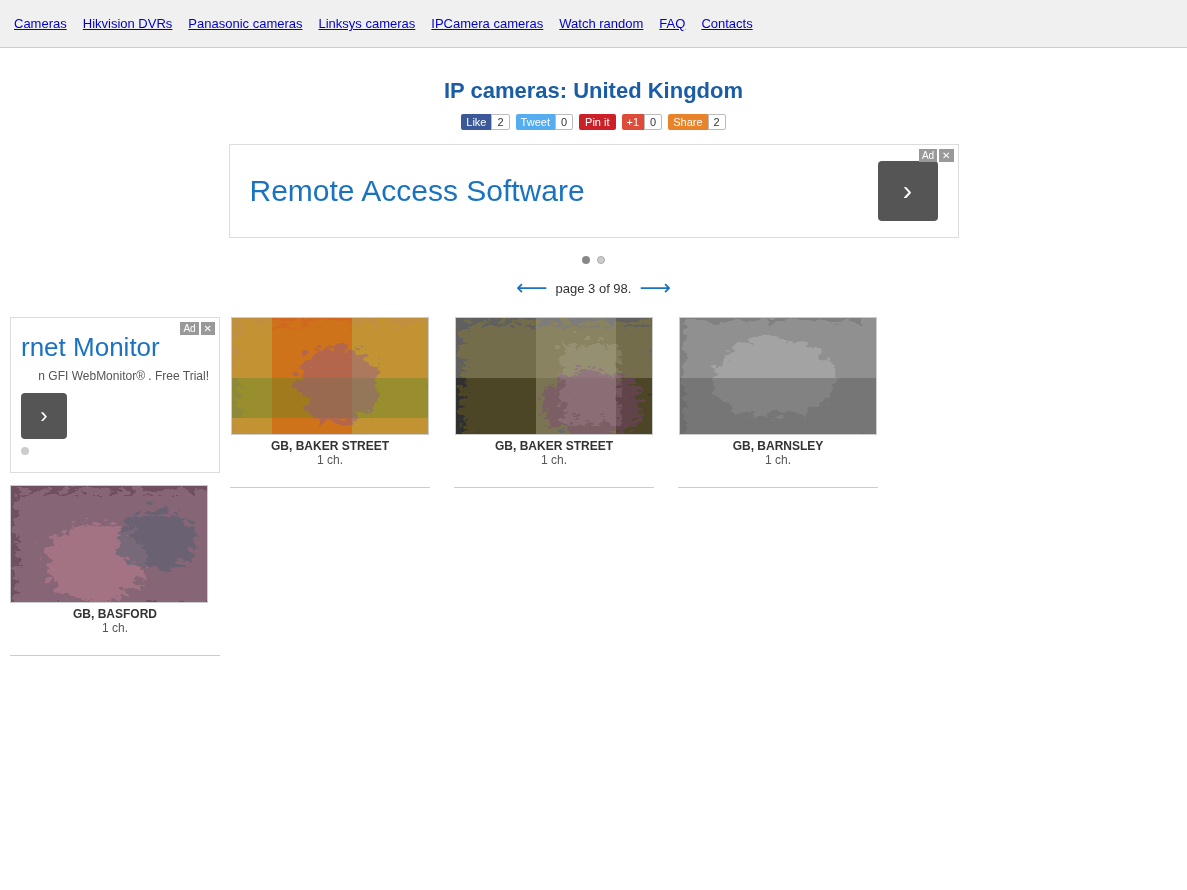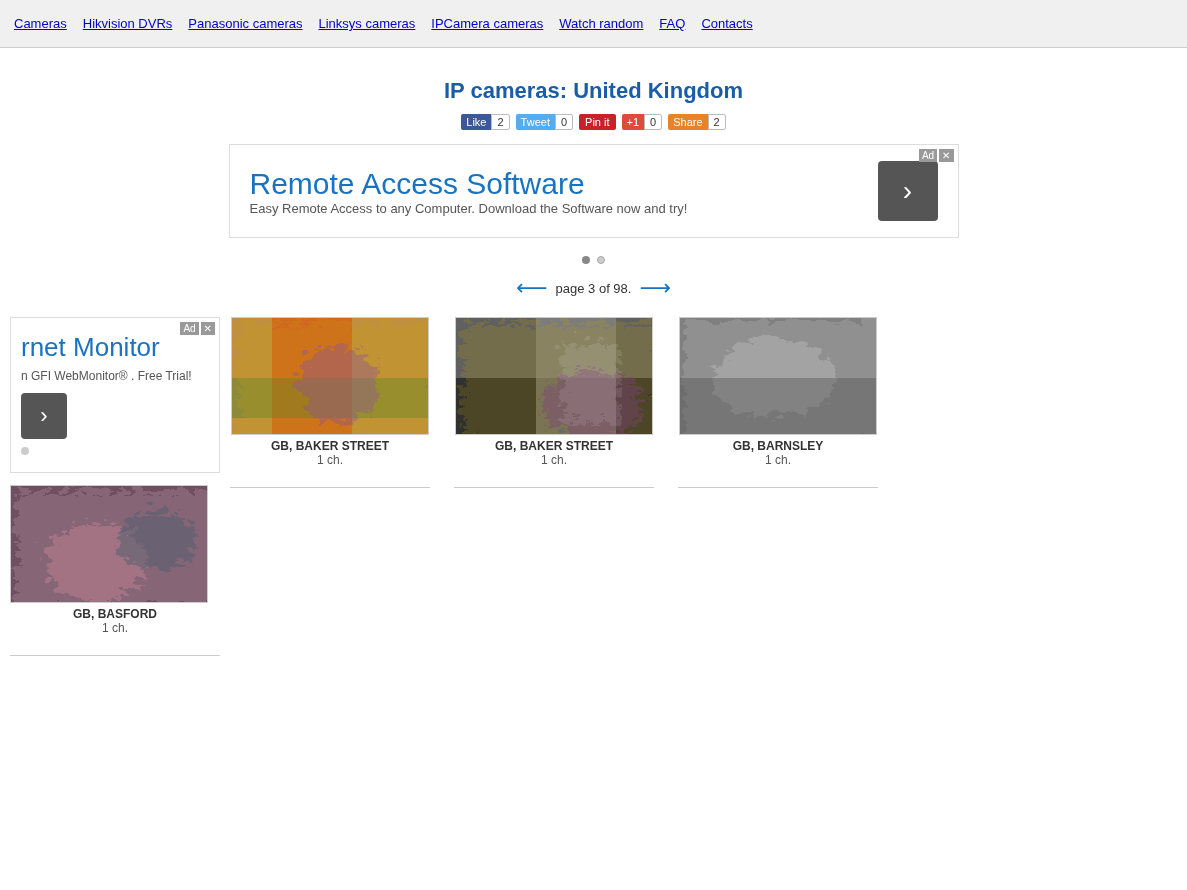--- a/index.html
+++ b/index.html
@@ -242,20 +242,21 @@
     #left-ad h3 {
       font-size: 26px;
       color: #1a73c1;
       font-weight: normal;
       line-height: 1.2;
     }
     #left-ad p {
       font-size: 12px;
       color: #555;
       margin: 6px 0;
+      text-align: right;
     }
     #left-ad .left-ad-arrow {
       background: #555;
       color: #fff;
       width: 46px;
       height: 46px;
       display: flex;
       align-items: center;
       justify-content: center;
       font-size: 22px;
@@ -375,21 +376,20 @@
     </div>
   </div>
 
   <div id="ad-banner">
     <div class="ad-close">
       <span>Ad</span>
       <span>✕</span>
     </div>
     <div class="ad-text">
       <h2>Remote Access Software</h2>
-      <p>Easy Remote Access to any Computer. Download the Software now and try!</p>
     </div>
     <div class="ad-arrow">›</div>
   </div>
 
   <div class="ad-dots">
     <span class="ad-dot-filled"></span>
     <span class="ad-dot-empty"></span>
   </div>
 
   <div id="pagination">

